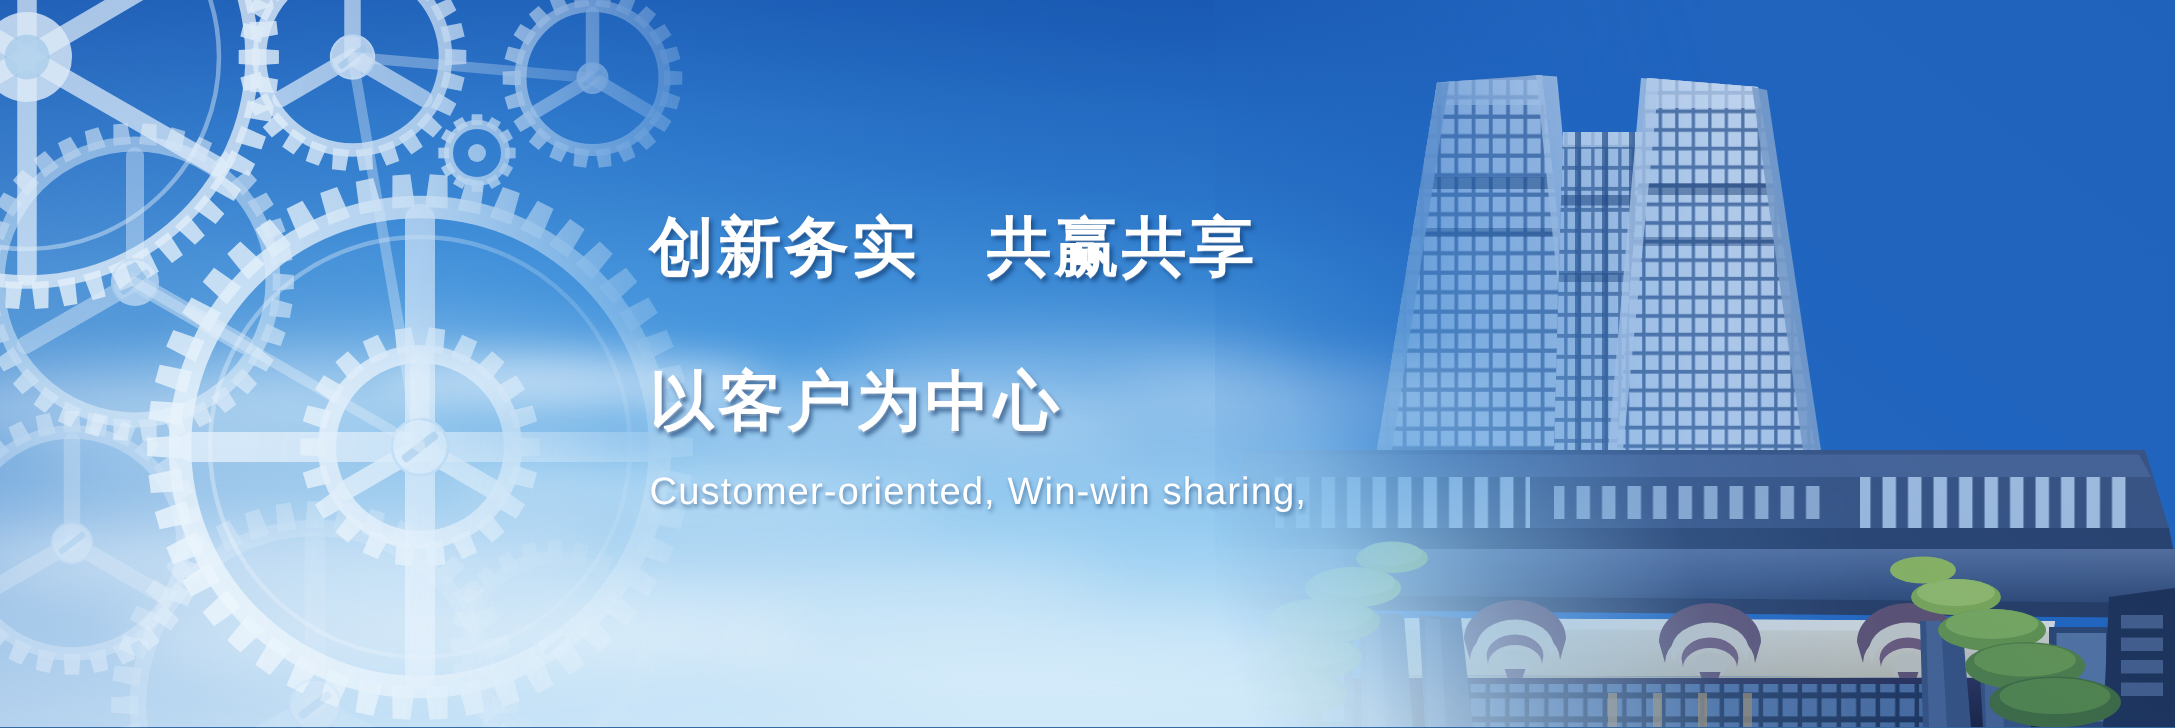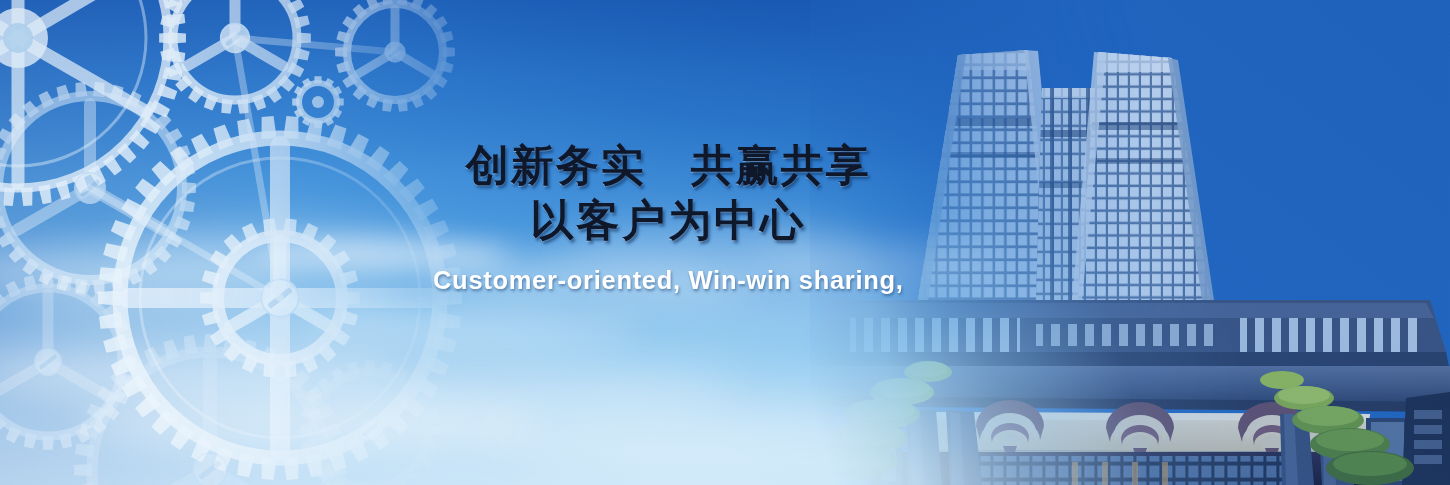--- a/index.html
+++ b/index.html
@@ -61,28 +61,27 @@
     position:absolute;right:0;top:0;
     width:640px;height:485px;
     -webkit-mask-image:linear-gradient(255deg,#000 0%,#000 40%,rgba(0,0,0,.92) 55%,rgba(0,0,0,.55) 72%,rgba(0,0,0,.14) 86%,rgba(0,0,0,0) 97%);
             mask-image:linear-gradient(255deg,#000 0%,#000 40%,rgba(0,0,0,.92) 55%,rgba(0,0,0,.55) 72%,rgba(0,0,0,.14) 86%,rgba(0,0,0,0) 97%);
   }
   #building svg{display:block;width:100%;height:100%;}
 
   
   .copy{position:absolute;left:433px;top:138px;z-index:40;}
   .cn{
-    color:#0f172a;font-weight:700;font-size:43px;line-height:55px;
+    color:#ffffff;font-weight:700;font-size:43px;line-height:55px;
     letter-spacing:2px;white-space:pre;
     text-shadow:2px 3px 3px rgba(10,45,95,.55), 0 1px 0 rgba(255,255,255,.4);
-    text-align:center;
-  }
-  .cn.l2{letter-spacing:3px;}
+  }
+  .cn.l2{letter-spacing:3px;margin-top:48px;}
   .en{
-    color:#fff;font-weight:700;font-size:25.5px;line-height:38px;
+    color:#fff;font-weight:400;font-size:25.5px;line-height:38px;
     letter-spacing:.7px;white-space:nowrap;
     text-shadow:1px 2px 3px rgba(12,48,98,.48);
     text-align:center;
   }
   .en-wrap{margin-top:13px;}
 </style>
 </head>
 <body>
 
 <div id="banner">

